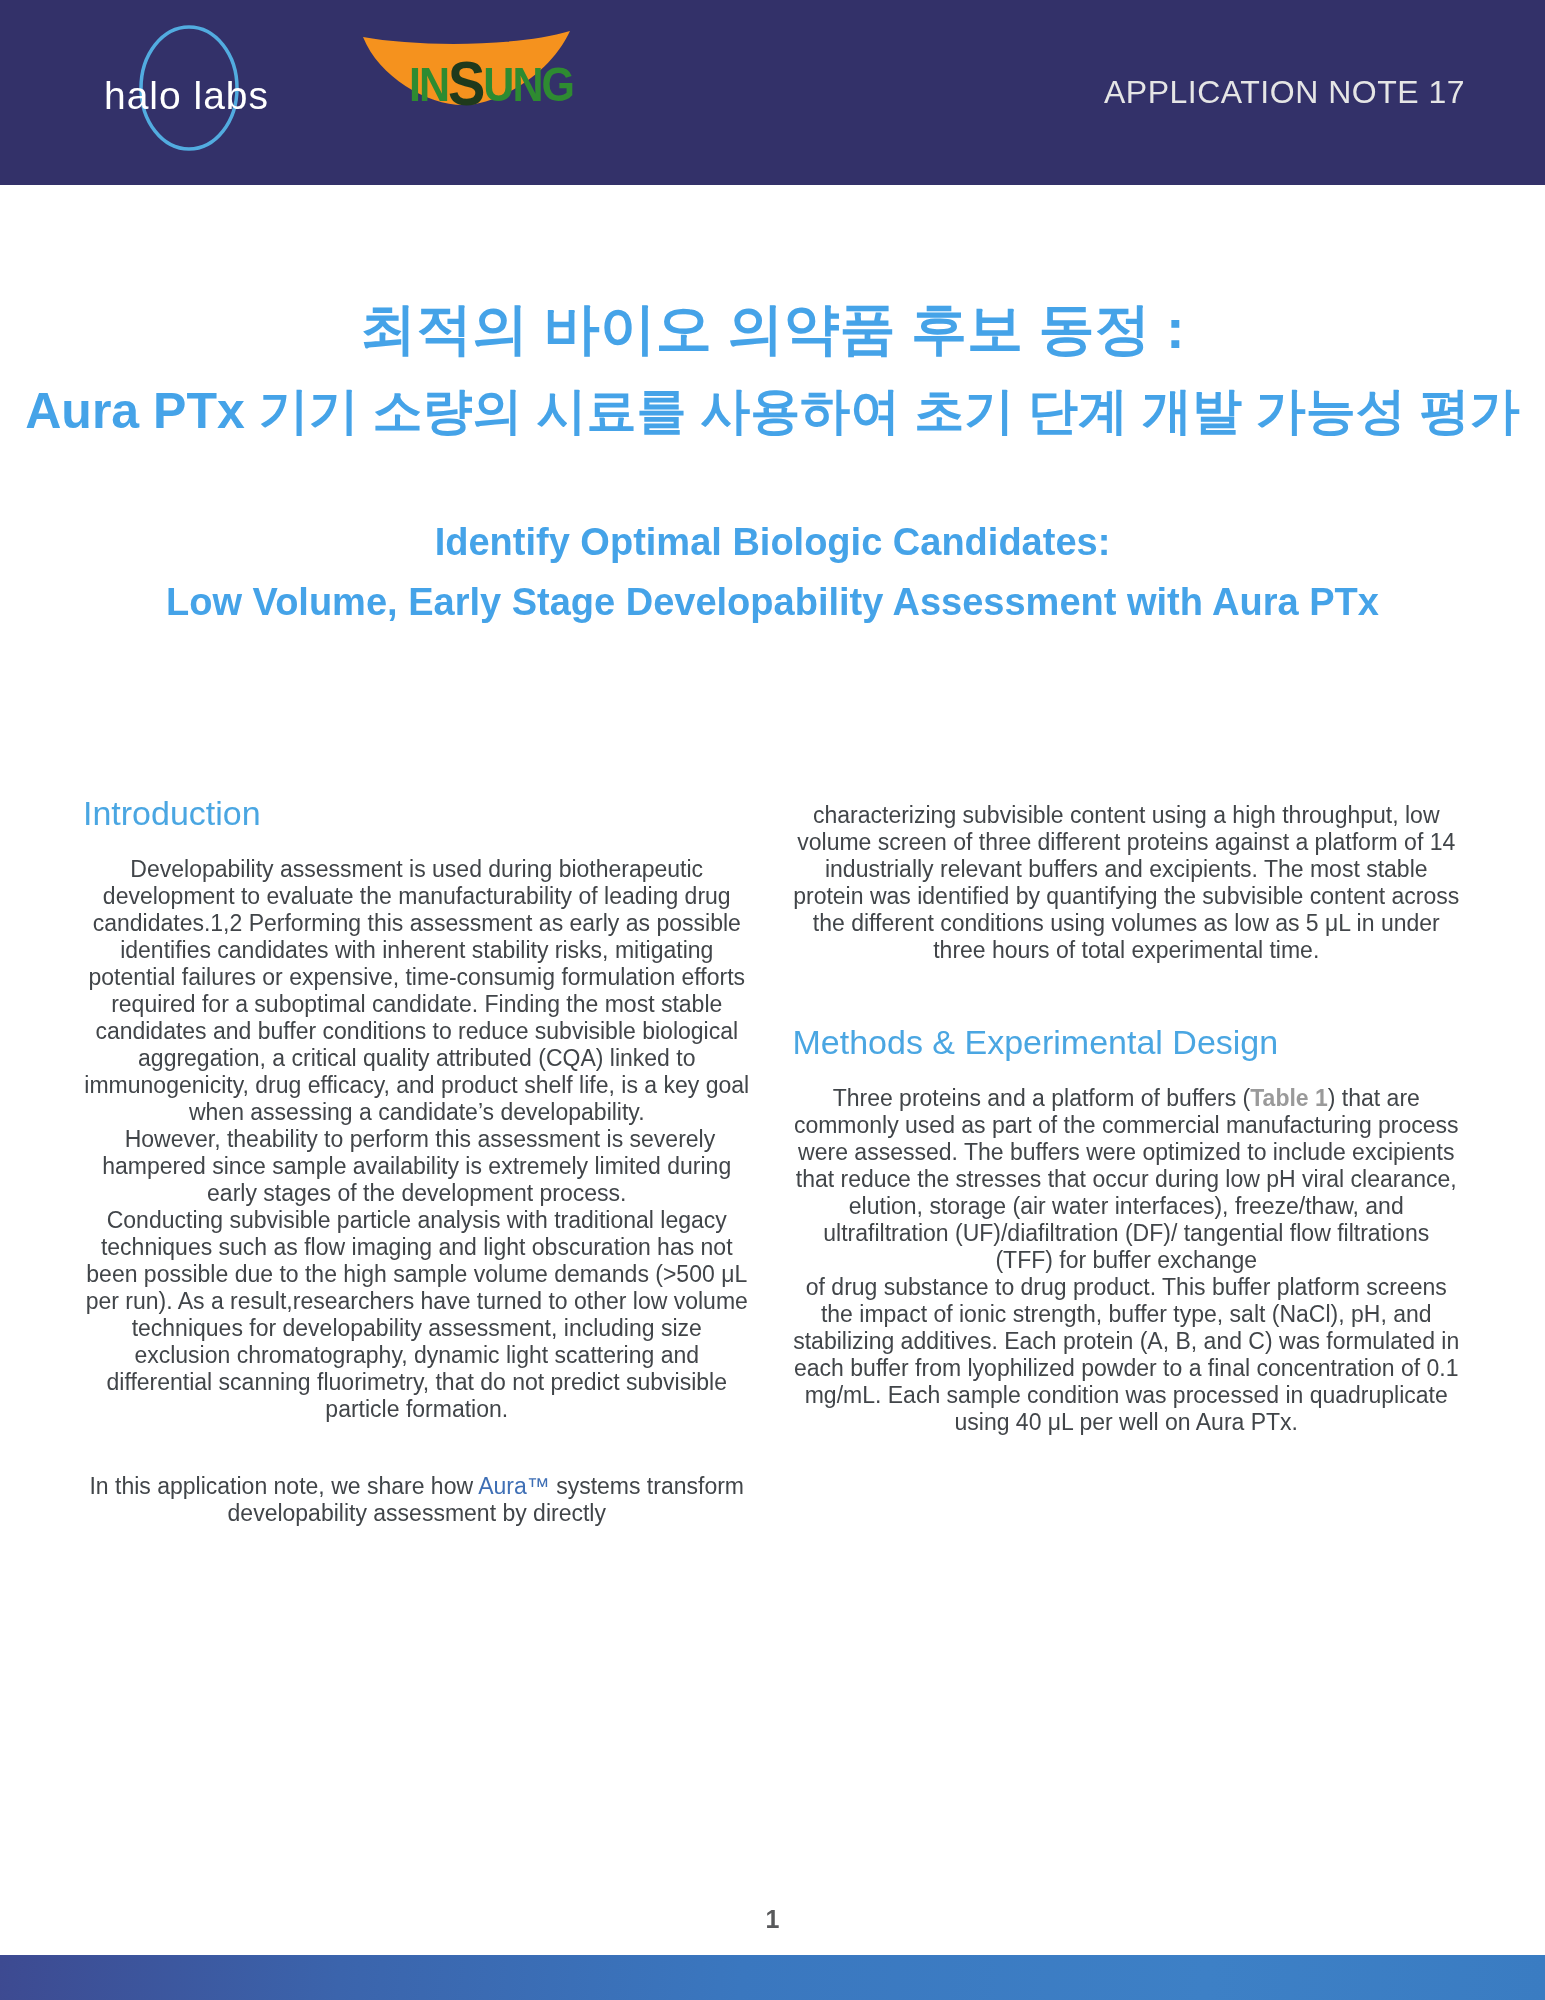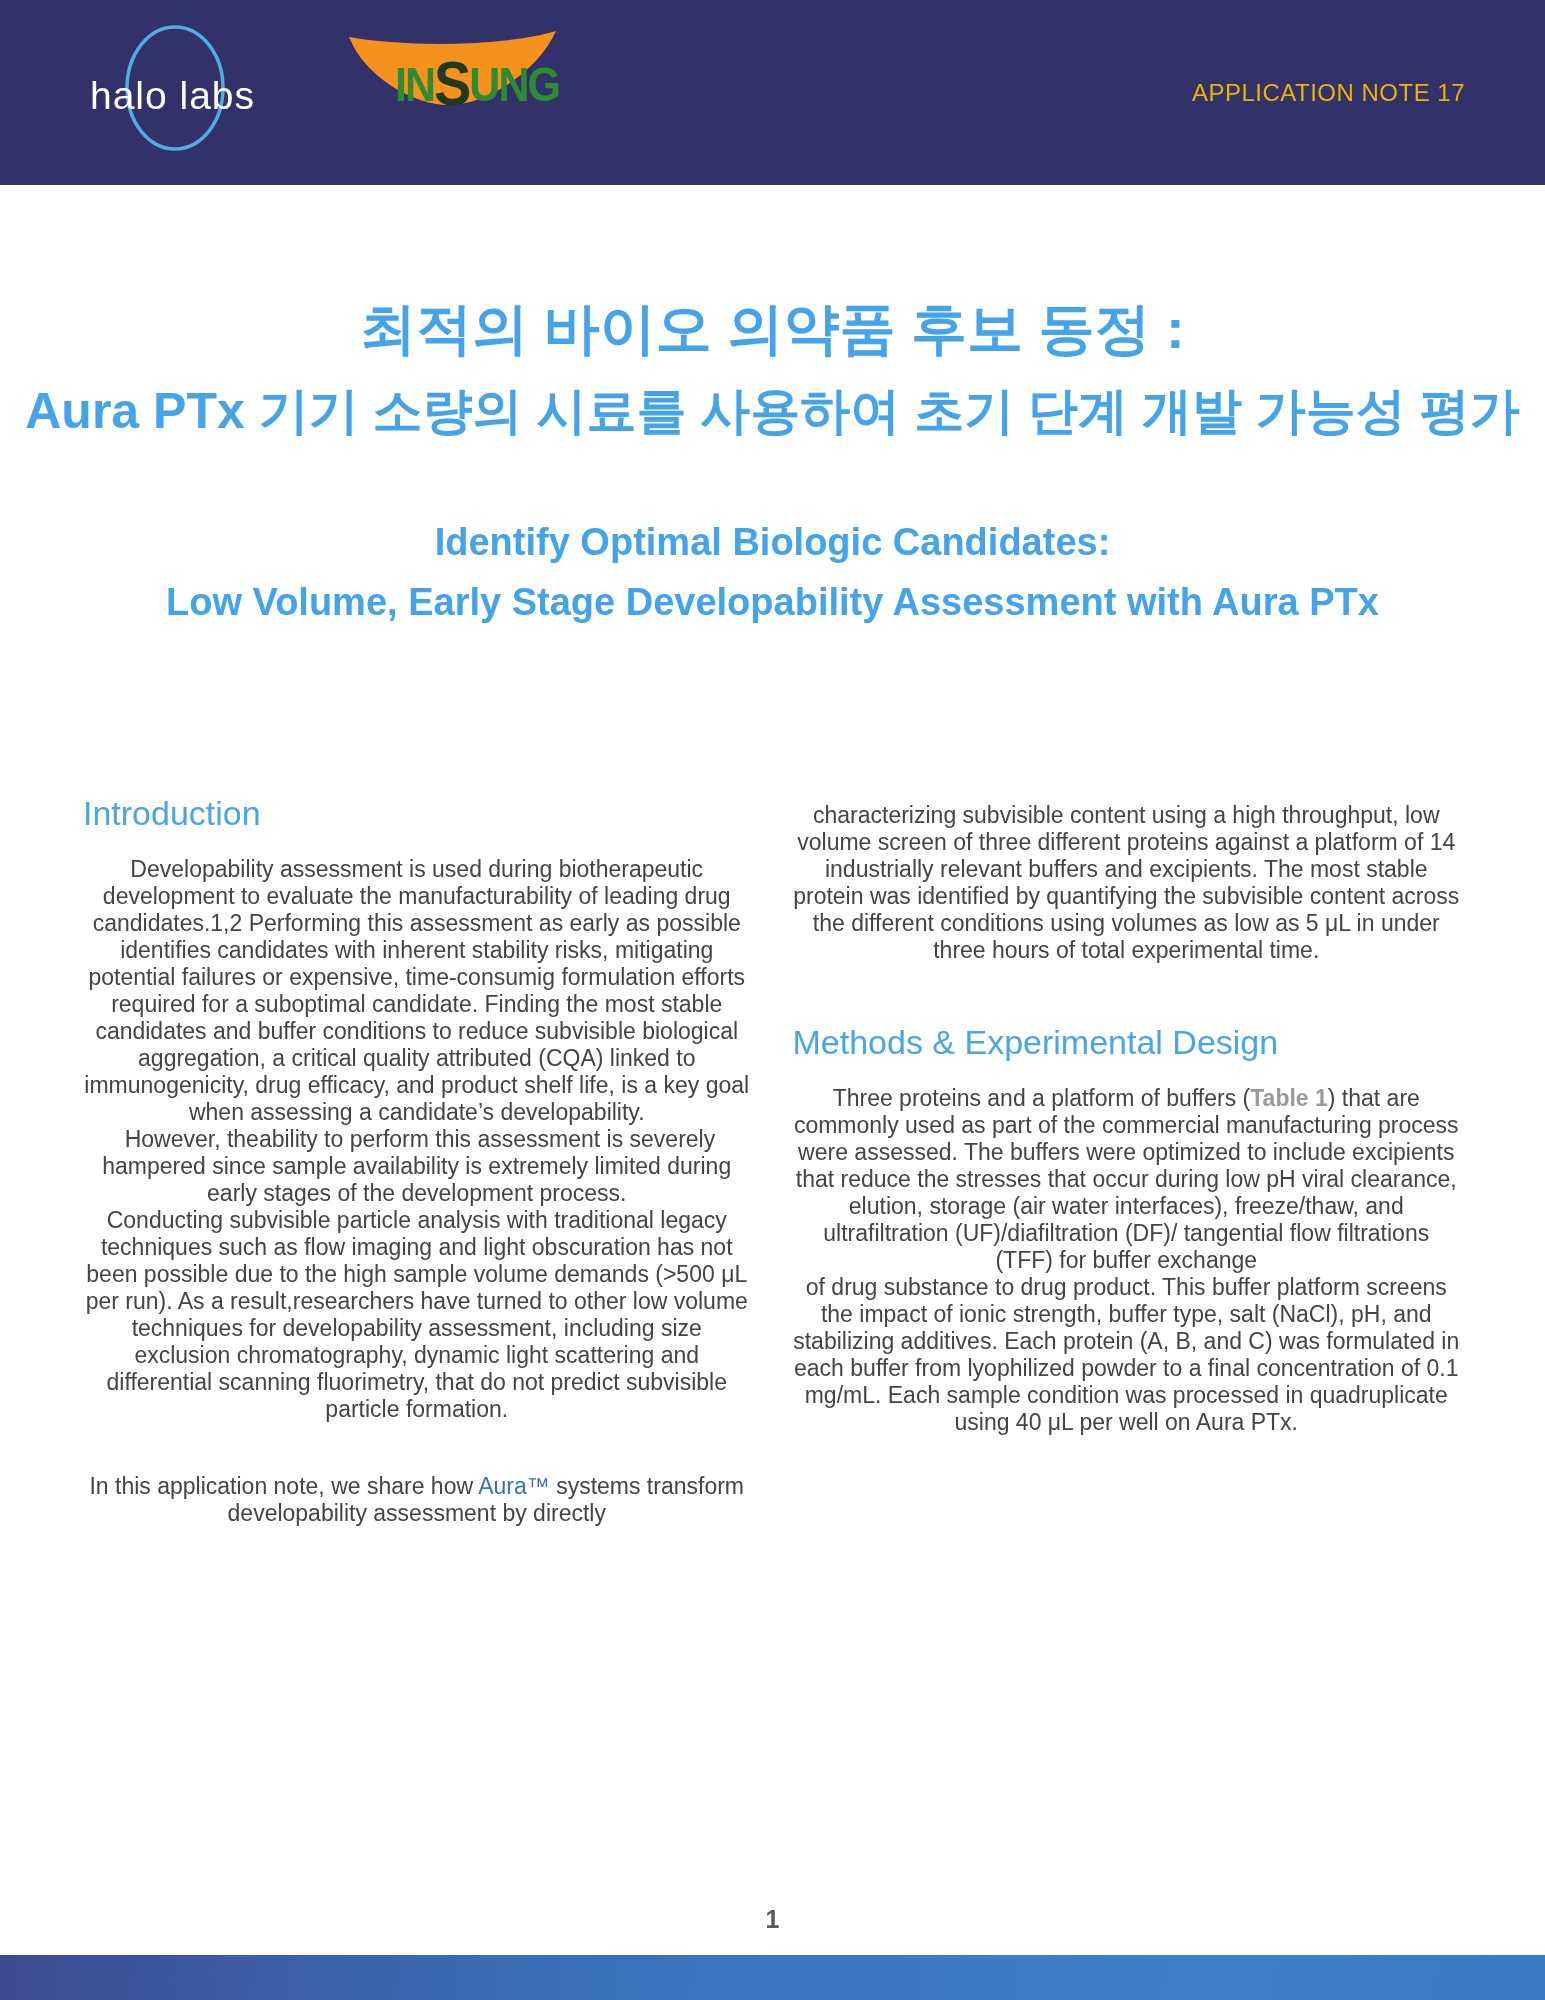--- a/index.html
+++ b/index.html
@@ -8,42 +8,42 @@
     width:1545px;height:2000px;
     background:#ffffff;
     font-family:"Liberation Sans","DejaVu Sans",sans-serif;
     overflow:hidden;
   }
   
   .topbar{
     position:absolute;top:0;left:0;right:0;height:185px;
     background:#333169;
     display:flex;align-items:center;
-    padding:0 80px 0 55px;box-sizing:border-box;
+    padding:0 80px 0 69px;box-sizing:border-box;
   }
   .halo-logo{position:relative;width:235px;height:185px;flex:0 0 auto;}
   .halo-logo svg{position:absolute;left:0;top:0;}
   .halo-text{
     position:absolute;left:0;top:0;width:235px;height:185px;
     display:flex;align-items:center;justify-content:center;
     color:#ffffff;font-size:39px;font-weight:400;letter-spacing:1px;
     padding-top:6px;box-sizing:border-box;
   }
   .insung-logo{position:relative;width:215px;height:220px;margin-left:55px;flex:0 0 auto;}
   .insung-logo svg{position:absolute;left:0;top:38px;}
   .insung-text{
     position:absolute;left:50px;top:60px;
     font-weight:700;font-size:43px;letter-spacing:-2px;
     transform:scaleY(1.12);transform-origin:top left;
     white-space:nowrap;
   }
   .insung-text .g{color:#2E8B31;}
   .insung-text .s{color:#1F3A1C;font-size:56px;position:relative;top:3px;}
   .spacer{flex:1;}
-  .appnote{color:#eab308;font-size:24px;letter-spacing:0.5px;font-weight:400;}
+  .appnote{color:#e5e5e5;font-size:32px;letter-spacing:0.5px;font-weight:400;}
   
   .kr1,.kr2{
     position:absolute;left:0;right:0;margin:0;text-align:center;
     color:#45A3E8;font-weight:700;
   }
   .kr1{top:296px;font-size:56px;line-height:66px;}
   .kr2{top:382px;font-size:50px;line-height:58px;}
   .subtitle{
     position:absolute;left:0;right:0;top:512px;text-align:center;
     color:#45A3E8;font-weight:700;font-size:38px;line-height:60px;

